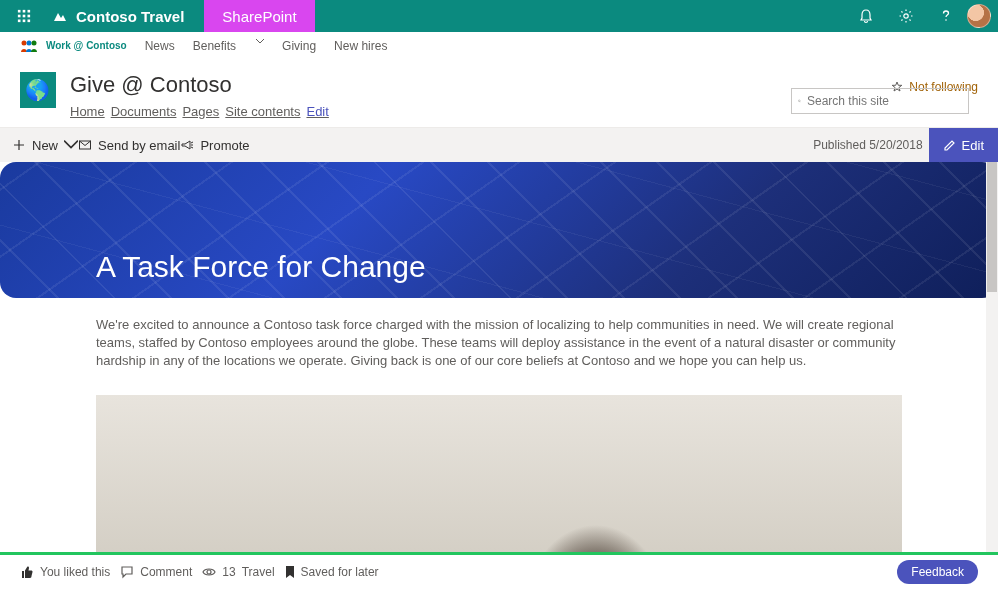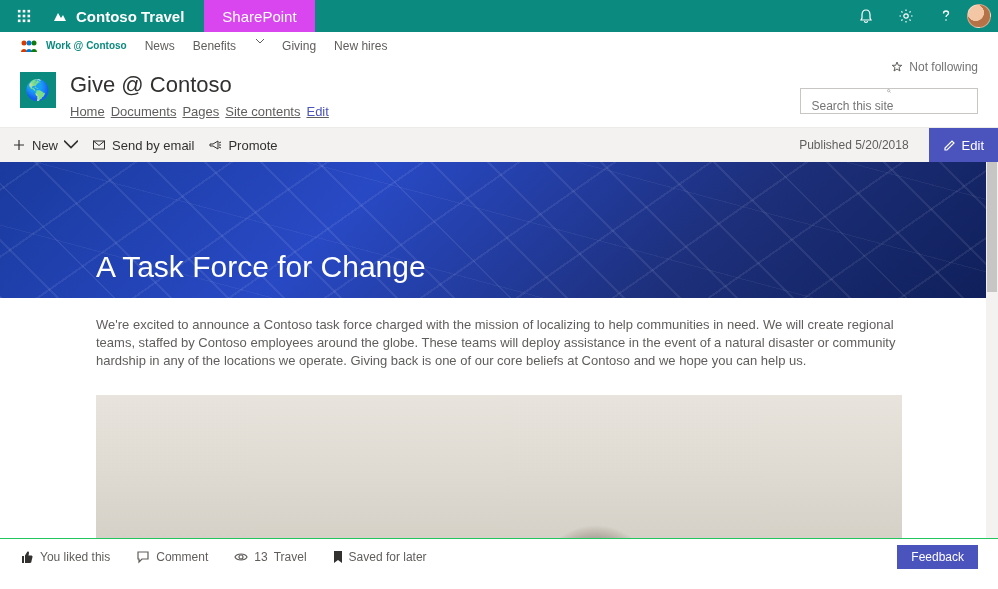--- a/index.html
+++ b/index.html
@@ -116,43 +116,42 @@
     .site-subnav {
       display: flex; gap: 6px;
       font-size: 13px; color: #605e5c;
       margin-top: 6px;
       text-decoration: underline;
     }
     .site-subnav .active { color: #4b53bc; }
     .site-subnav span { cursor: pointer; }
     .follow {
       display: flex; align-items: center; gap: 6px;
-      font-size: 12px; color: #737373;
-      cursor: pointer;
-      position: absolute; top: 0; right: 20px;
+      font-size: 12px; color: #a16207;
+      cursor: pointer;
+      position: absolute; top: 20px; right: 20px;
     }
     .searchbox {
-      position: absolute; right: 20px; top: 28px;
+      position: absolute; right: 29px; top: 28px;
       width: 178px; height: 26px;
       border: 1px solid #c8c6c4;
       display: flex; align-items: center;
-      padding: 0 6px; gap: 6px; flex-direction: column;
+      padding: 0 6px; gap: 6px;
     }
     .searchbox input {
       border: none; outline: none; flex: 1;
       font-size: 12px; color: #605e5c;
     }
     
     .cmd-bar {
       height: 34px;
       background: #f3f2f1;
       display: flex; align-items: center;
       padding: 0 12px;
       font-size: 13px; color: #323130;
-      gap: 14px;
     }
     .cmd { display: flex; align-items: center; gap: 6px; cursor: pointer; }
     .cmd svg { width: 14px; height: 14px; }
     .cmd-spacer { flex: 1; }
     .pub-date { font-size: 12px; color: #605e5c; padding-right: 6px; }
     .edit-btn {
       background: #4b53bc; color: #fff;
       height: 34px;
       display: flex; align-items: center; gap: 6px;
       padding: 0 14px; cursor: pointer;
@@ -167,20 +166,21 @@
     }
     .hero {
       height: 136px;
       background:
         repeating-linear-gradient(45deg, rgba(255,255,255,0.08) 0 2px, transparent 2px 40px),
         repeating-linear-gradient(-35deg, rgba(255,255,255,0.07) 0 2px, transparent 2px 55px),
         repeating-linear-gradient(15deg, rgba(255,255,255,0.05) 0 1px, transparent 1px 70px),
         linear-gradient(135deg, #1a3a9e 0%, #2849c4 35%, #1d2f7a 70%, #0f1f5a 100%);
       display: flex; align-items: flex-end;
       padding: 0 0 14px 96px;
+      border-radius: 16px;
     }
     .hero-title {
       color: #fff; font-size: 30px; font-weight: 300;
     }
     .article-body {
       padding: 18px 96px 24px 96px;
       font-size: 13px; color: #605e5c;
       line-height: 1.4;
     }
     .article-image {
@@ -197,35 +197,36 @@
       width: 12px; height: 100%;
       background: #f3f2f1;
     }
     .scroll-thumb {
       position: absolute; right: 1px; top: 0;
       width: 10px; height: 130px;
       background: #c8c6c4; border-radius: 0;
     }
     
     .social-bar {
-      position: absolute; left: 0; bottom: 14px;
+      position: absolute; left: 0; bottom: 0;
       width: 100%; height: 37px;
       background: #fff;
-      border-top: 1px solid #22c55e;
+      border-top: 3px solid #22c55e;
       display: flex; align-items: center;
       padding: 0 20px;
       font-size: 12px; color: #605e5c;
-      gap: 26px;
+      gap: 10px;
     }
     .social-item { display: flex; align-items: center; gap: 6px; cursor: pointer; }
     .social-spacer { flex: 1; }
     .feedback-btn {
       background: #4b53bc; color: #fff;
       padding: 5px 14px; font-size: 12px;
       cursor: pointer;
+      border-radius: 12px;
     }
   </style>
 </head>
 <body>
 
 <div class="suite-bar">
   <div class="waffle">
     <svg viewBox="0 0 16 16" fill="#fff">
       <rect x="1" y="1" width="3" height="3"></rect>
         <rect x="6.5" y="1" width="3" height="3"></rect>

